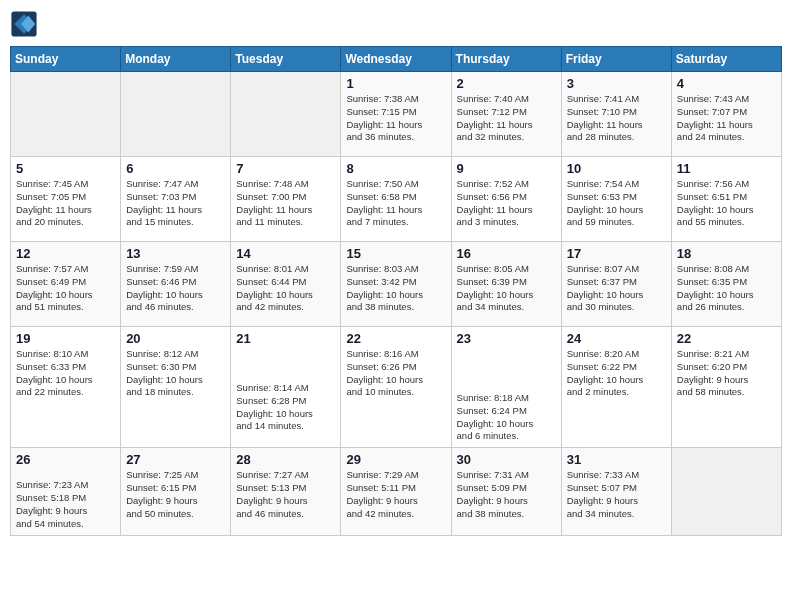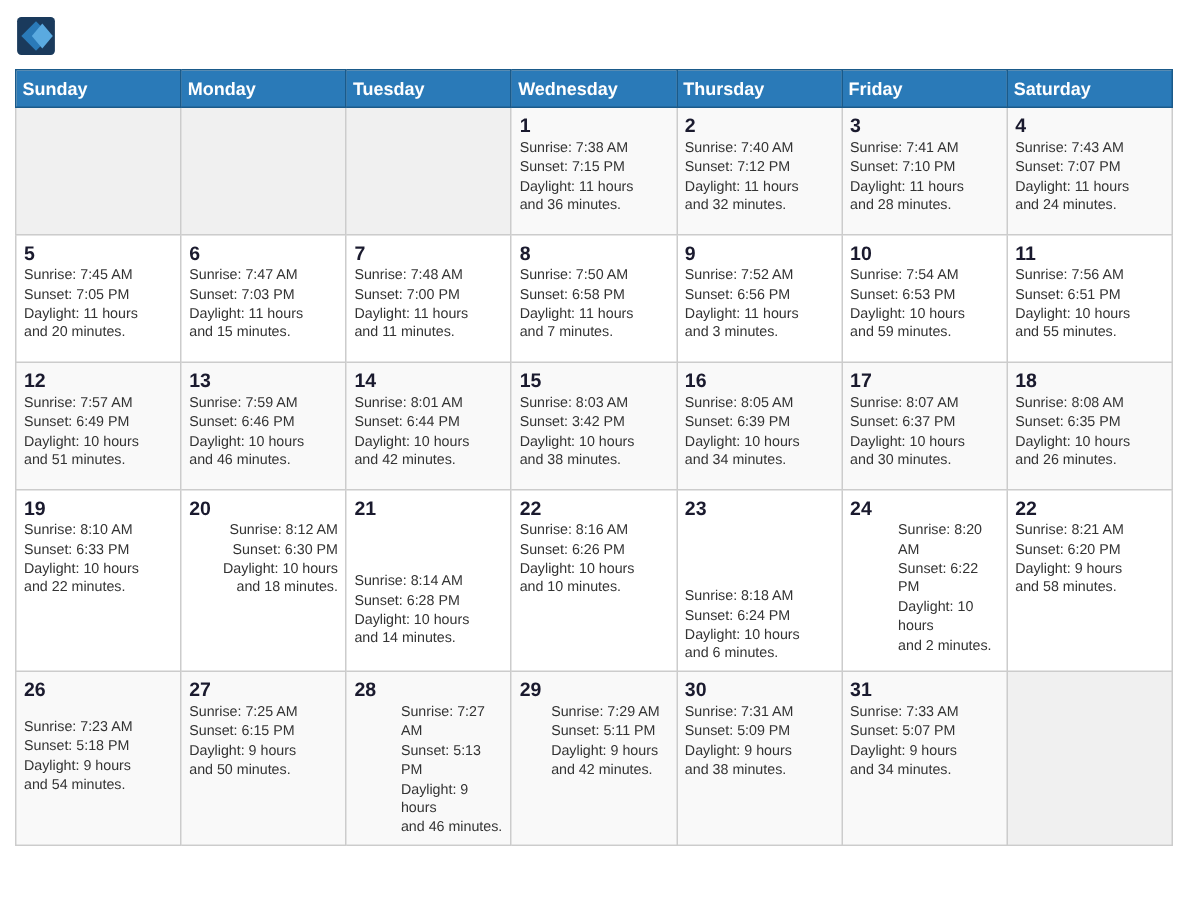--- a/index.html
+++ b/index.html
@@ -260,21 +260,21 @@
       <tr>
         <td>
           <span class="day-num">19</span>
           <div class="day-info" style="white-space: pre-line;">Sunrise: 8:10 AM
 Sunset: 6:33 PM
 Daylight: 10 hours
 and 22 minutes.</div>
         </td>
         <td>
           <span class="day-num">20</span>
-          <div class="day-info" style="white-space: pre-line; text-align: right;">Sunrise: 8:12 AM
+          <div class="day-info" style="white-space: pre-line;">Sunrise: 8:12 AM
 Sunset: 6:30 PM
 Daylight: 10 hours
 and 18 minutes.</div>
         </td>
         <td>
           <span class="day-num">21</span>
           <div class="day-info" style="white-space: pre-line; margin-top: 36px;">Sunrise: 8:14 AM
 Sunset: 6:28 PM
 Daylight: 10 hours
 and 14 minutes.</div>
@@ -288,21 +288,21 @@
         </td>
         <td>
           <span class="day-num">23</span>
           <div class="day-info" style="white-space: pre-line; margin-top: 46px;">Sunrise: 8:18 AM
 Sunset: 6:24 PM
 Daylight: 10 hours
 and 6 minutes.</div>
         </td>
         <td>
           <span class="day-num">24</span>
-          <div class="day-info" style="white-space: pre-line; margin-left: 32px;">Sunrise: 8:20 AM
+          <div class="day-info" style="white-space: pre-line;">Sunrise: 8:20 AM
 Sunset: 6:22 PM
 Daylight: 10 hours
 and 2 minutes.</div>
         </td>
         <td>
           <span class="day-num">22</span>
           <div class="day-info" style="white-space: pre-line;">Sunrise: 8:21 AM
 Sunset: 6:20 PM
 Daylight: 9 hours
 and 58 minutes.</div>
@@ -318,28 +318,28 @@
         </td>
         <td>
           <span class="day-num">27</span>
           <div class="day-info" style="white-space: pre-line;">Sunrise: 7:25 AM
 Sunset: 6:15 PM
 Daylight: 9 hours
 and 50 minutes.</div>
         </td>
         <td>
           <span class="day-num">28</span>
-          <div class="day-info" style="white-space: pre-line; margin-left: 31px;">Sunrise: 7:27 AM
+          <div class="day-info" style="white-space: pre-line;">Sunrise: 7:27 AM
 Sunset: 5:13 PM
 Daylight: 9 hours
 and 46 minutes.</div>
         </td>
         <td>
           <span class="day-num">29</span>
-          <div class="day-info" style="white-space: pre-line; margin-left: 21px;">Sunrise: 7:29 AM
+          <div class="day-info" style="white-space: pre-line;">Sunrise: 7:29 AM
 Sunset: 5:11 PM
 Daylight: 9 hours
 and 42 minutes.</div>
         </td>
         <td>
           <span class="day-num">30</span>
           <div class="day-info" style="white-space: pre-line;">Sunrise: 7:31 AM
 Sunset: 5:09 PM
 Daylight: 9 hours
 and 38 minutes.</div>

